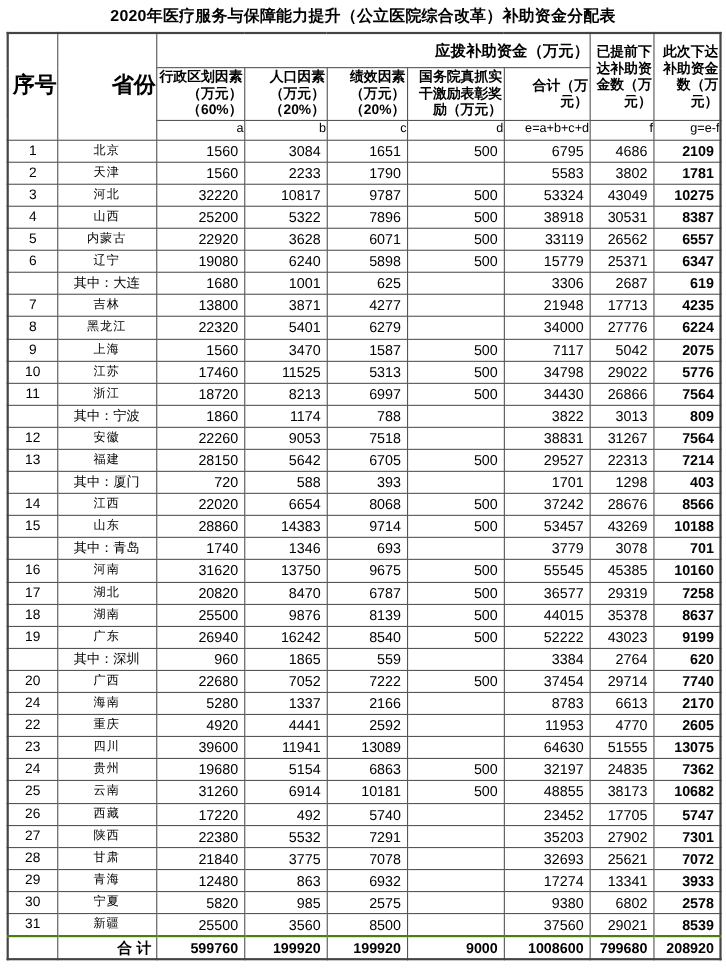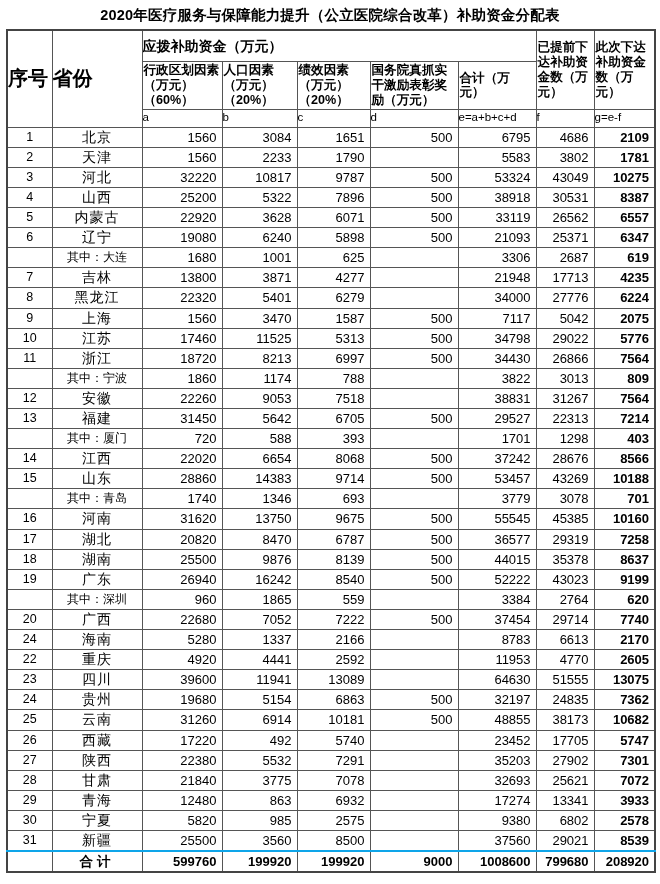--- a/index.html
+++ b/index.html
@@ -34,21 +34,21 @@
     border:1px solid #555;
     font-weight:normal;
     font-size:12.5px;
     padding:0;
     overflow:hidden;
   }
   
   table{border:2px solid #444;}
 
   thead th{
-    text-align:left;
+    text-align:right;
     vertical-align:middle;
     line-height:1.18;
     font-weight:bold;
     font-size:13px;
   }
   th.grp{font-size:14px;height:30px;}
   th.sub{font-size:12.6px;padding:1px 1px;}
   th.code{font-size:11.5px;font-weight:normal;height:17px;}
   th.idx,th.prov{font-size:20px;}
 
@@ -57,26 +57,26 @@
   col.c-a{width:80px;}
   col.c-b{width:75px;}
   col.c-c{width:73px;}
   col.c-d{width:88px;}
   col.c-e{width:78px;}
   col.c-f{width:58px;}
   col.c-g{width:61px;}
 
   tbody td{height:19.1px;line-height:19.1px;}
   td.idx{text-align:center;font-size:12.5px;}
-  td.prov{text-align:center;font-size:14px;letter-spacing:1px;}
+  td.prov{text-align:center;font-size:11px;letter-spacing:1px;}
   td.prov.sub{letter-spacing:0px;font-size:12px;}
   td.num{text-align:right;padding-right:5px;font-size:13px;}
   td.num.g{font-weight:bold;}
 
-  tr.total td{font-weight:bold;font-size:13px;border-top:2px solid #0ea5e9;}
+  tr.total td{font-weight:bold;font-size:13px;border-top:2px solid #4d7c0f;text-align:right;}
   tr.total td.prov{letter-spacing:4px;font-size:13.5px;}
   tbody tr.major td{border-top:1px solid #6a6a6a;}
 </style>
 </head>
 <body>
 
 <div id="sheet">
 
   <div class="title">2020年医疗服务与保障能力提升（公立医院综合改革）补助资金分配表</div>
 
@@ -173,21 +173,21 @@
           <td class="num">26562</td>
           <td class="num g">6557</td>
         </tr>
         <tr class="major">
           <td class="idx">6</td>
           <td class="prov">辽宁</td>
           <td class="num">19080</td>
           <td class="num">6240</td>
           <td class="num">5898</td>
           <td class="num">500</td>
-          <td class="num">21093</td>
+          <td class="num">15779</td>
           <td class="num">25371</td>
           <td class="num g">6347</td>
         </tr>
         <tr>
           <td class="idx"></td>
           <td class="prov sub">其中：大连</td>
           <td class="num">1680</td>
           <td class="num">1001</td>
           <td class="num">625</td>
           <td class="num"></td>
@@ -268,21 +268,21 @@
           <td class="num">9053</td>
           <td class="num">7518</td>
           <td class="num"></td>
           <td class="num">38831</td>
           <td class="num">31267</td>
           <td class="num g">7564</td>
         </tr>
         <tr class="major">
           <td class="idx">13</td>
           <td class="prov">福建</td>
-          <td class="num">31450</td>
+          <td class="num">28150</td>
           <td class="num">5642</td>
           <td class="num">6705</td>
           <td class="num">500</td>
           <td class="num">29527</td>
           <td class="num">22313</td>
           <td class="num g">7214</td>
         </tr>
         <tr>
           <td class="idx"></td>
           <td class="prov sub">其中：厦门</td>

